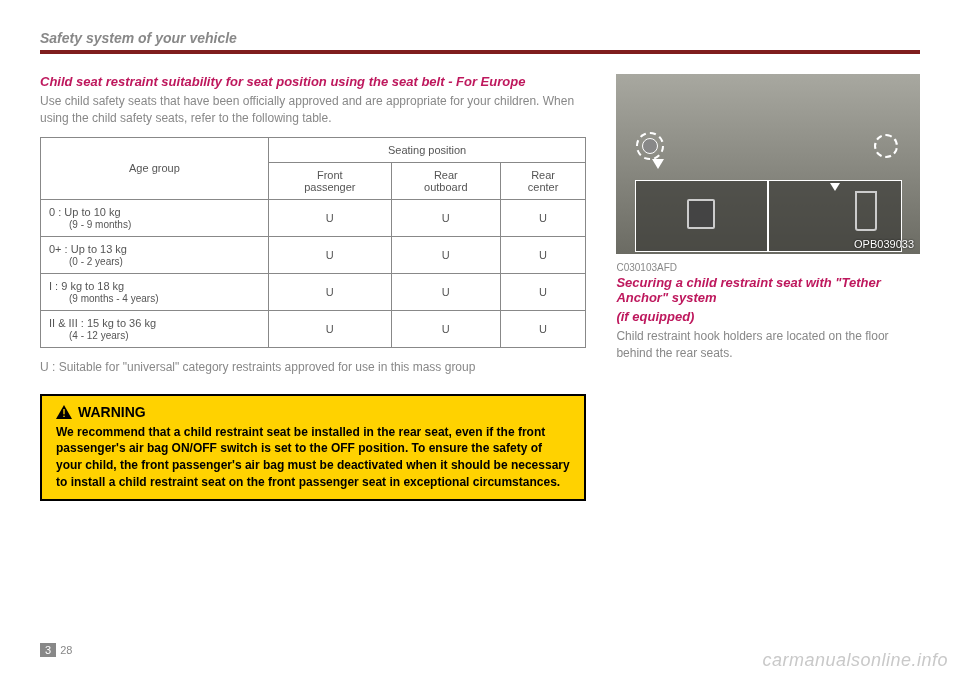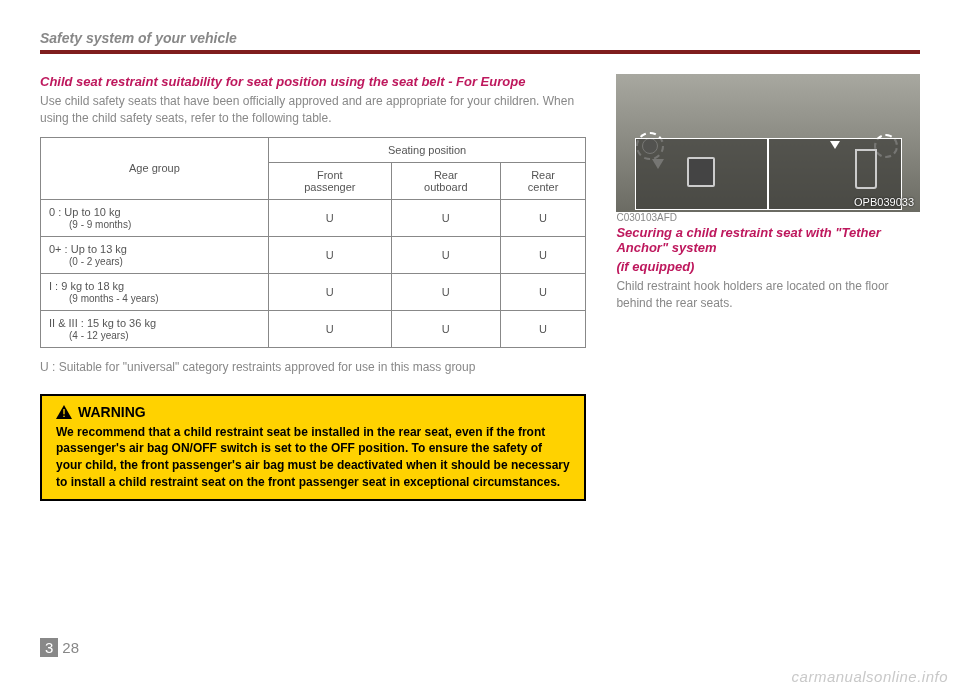--- a/index.html
+++ b/index.html
@@ -101,24 +101,24 @@
       width: 16px;
       height: 14px;
     }
     .warning-text {
       font-size: 12px;
       font-weight: bold;
       line-height: 1.4;
     }
     .photo {
       width: 100%;
-      height: 138px;
+      height: 180px;
       background: linear-gradient(180deg, #a8a8a0 0%, #6b6b63 100%);
       position: relative;
-      margin-bottom: 0;
+      margin-bottom: 8px;
       overflow: hidden;
     }
     .photo-label {
       position: absolute;
       bottom: 4px;
       right: 6px;
       font-size: 11px;
       color: #fff;
       text-shadow: 0 0 2px #000;
     }
@@ -200,36 +200,36 @@
       width: 0;
       height: 0;
       border-left: 5px solid transparent;
       border-right: 5px solid transparent;
       border-top: 8px solid #fff;
     }
     .page-footer {
       position: absolute;
       bottom: 30px;
       left: 40px;
-      font-size: 15px;
+      font-size: 11px;
       color: #888;
       margin-top: 26px;
     }
     .page-footer .box {
       display: inline-block;
       background: #888;
       color: #fff;
       padding: 1px 5px;
       margin-right: 4px;
     }
     .watermark {
       position: absolute;
-      bottom: 2px;
+      bottom: 16px;
       right: 12px;
-      font-size: 15px;
+      font-size: 18px;
       color: #c9c9c9;
       font-style: italic;
       letter-spacing: 0.5px;
     }
   </style>
 </head>
 <body>
 
 <div class="header-title">Safety system of your vehicle</div>
 

